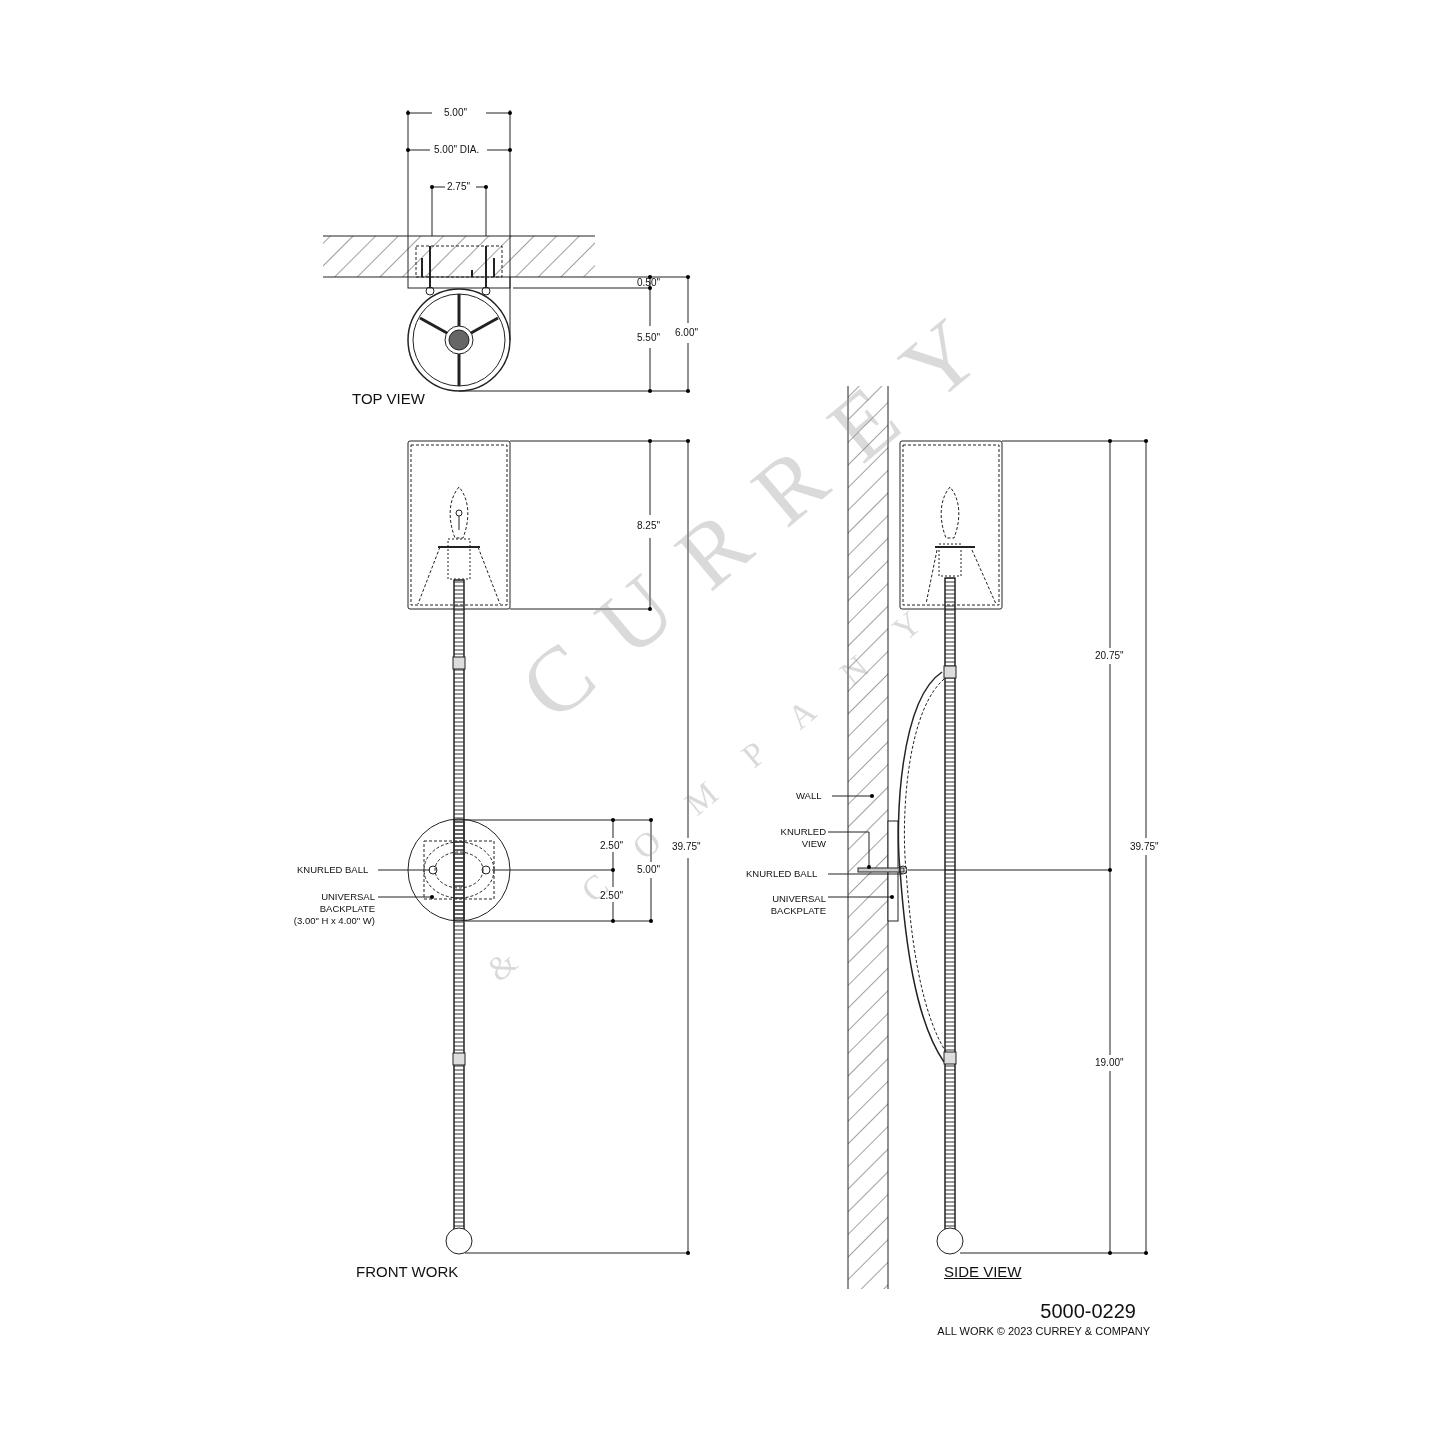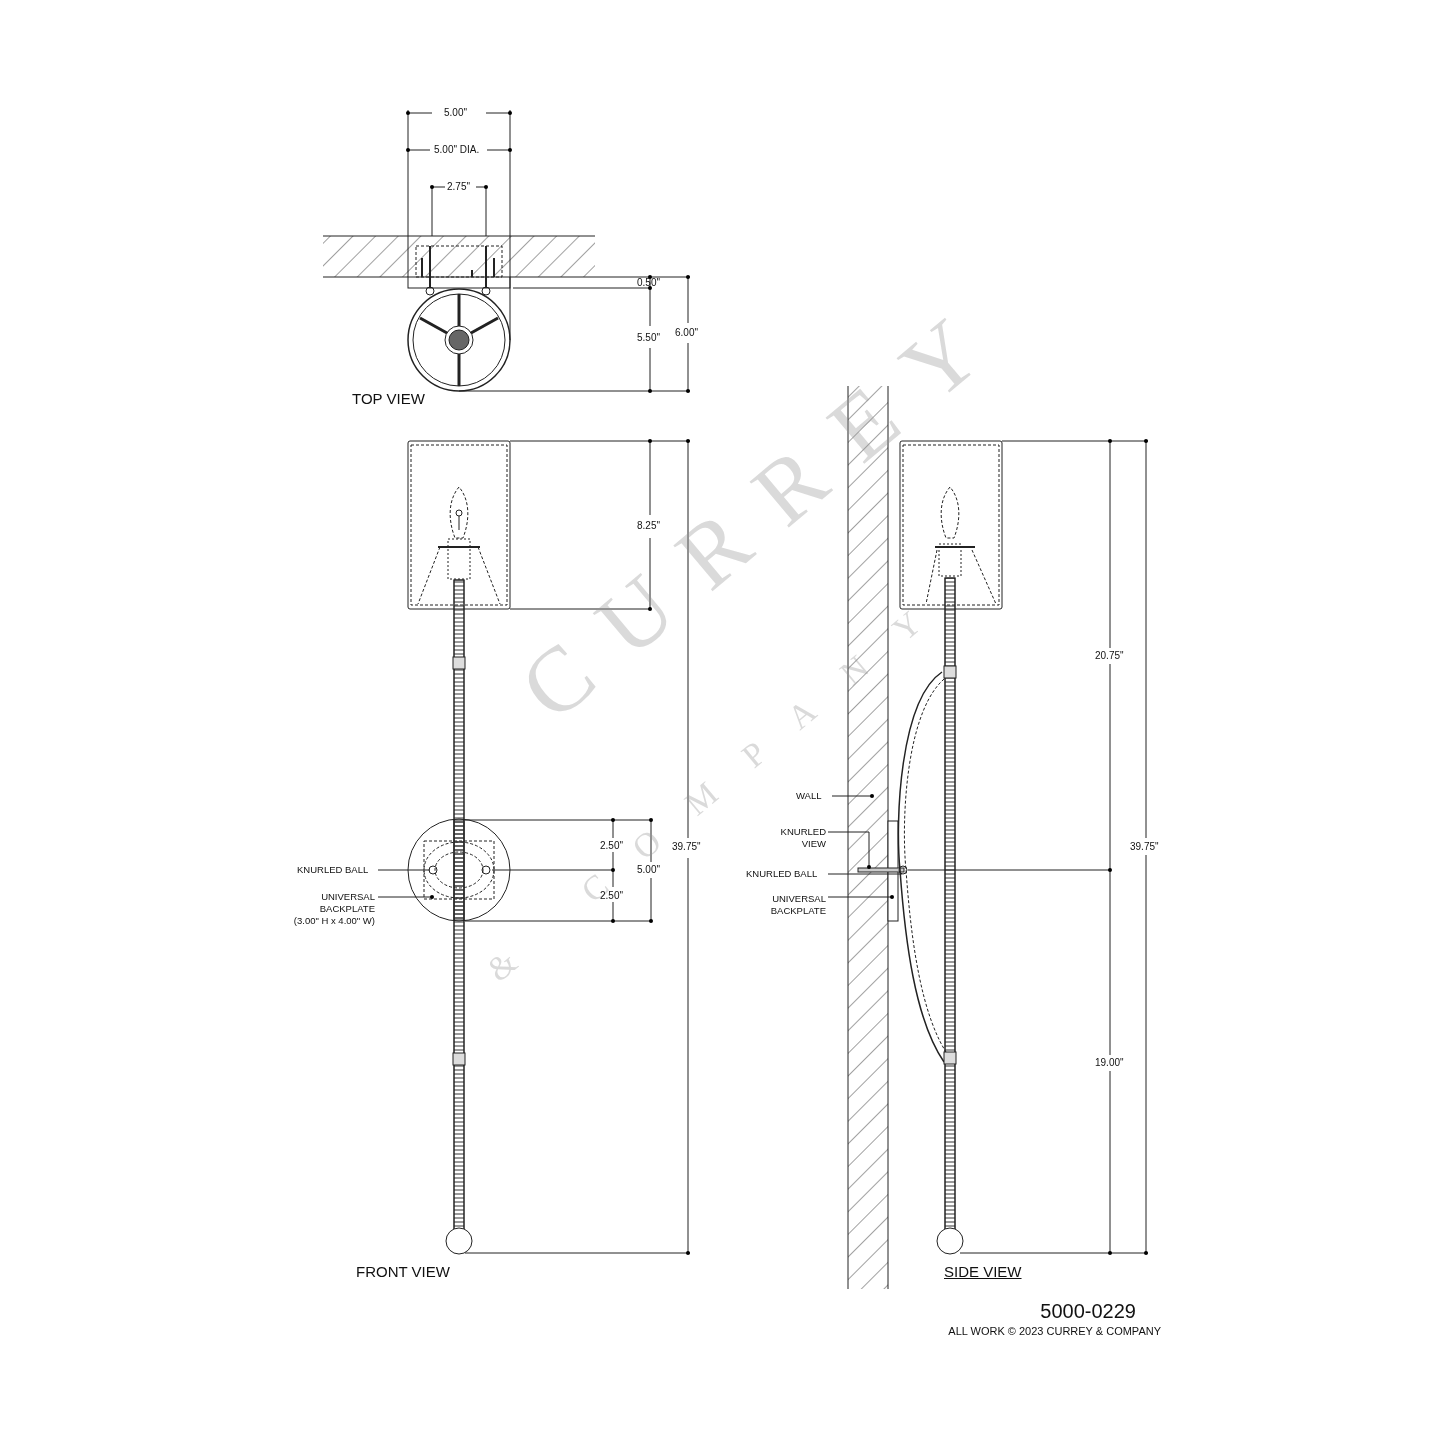--- a/index.html
+++ b/index.html
@@ -207,31 +207,31 @@
 <div class="lbl dim" style="left:672px;top:841px;">39.75"</div>
 <div class="lbl dim" style="left:600px;top:840px;">2.50"</div>
 <div class="lbl dim" style="left:637px;top:864px;">5.00"</div>
 <div class="lbl dim" style="left:600px;top:890px;">2.50"</div>
 <div class="lbl call" style="left:297px;top:864px;">KNURLED BALL</div>
 <div class="lbl call" style="left:283px;top:891px;width:92px;">
   <div>UNIVERSAL</div>
   <div>BACKPLATE</div>
   <div>(3.00" H x 4.00" W)</div>
 </div>
-<div class="lbl view" style="left:322px;top:1263px;">FRONT VIEW</div>
+<div class="lbl view" style="left:322px;top:1263px;">FRONT WORK</div>
 
 <div class="lbl dim" style="left:1095px;top:650px;">20.75"</div>
 <div class="lbl dim" style="left:1130px;top:841px;">39.75"</div>
 <div class="lbl dim" style="left:1095px;top:1057px;">19.00"</div>
 <div class="lbl call" style="left:796px;top:790px;">WALL</div>
 <div class="lbl call" style="left:752px;top:826px;width:74px;">
   <div>KNURLED</div>
   <div>VIEW</div>
 </div>
 <div class="lbl call" style="left:746px;top:868px;">KNURLED BALL</div>
 <div class="lbl call" style="left:752px;top:893px;width:74px;">
   <div>UNIVERSAL</div>
   <div>BACKPLATE</div>
 </div>
 <div class="lbl view" style="left:910px;top:1263px;text-decoration:underline;">SIDE VIEW</div>
 
 <div class="lbl pn" style="right:309px;top:1300px;">5000-0229</div>
-<div class="lbl copy" style="right:284px;top:1325px;">ALL WORK © 2023 CURREY &amp; COMPANY</div>
+<div class="lbl copy" style="right:295px;top:1325px;">ALL WORK © 2023 CURREY &amp; COMPANY</div>
 
 </body></html>

